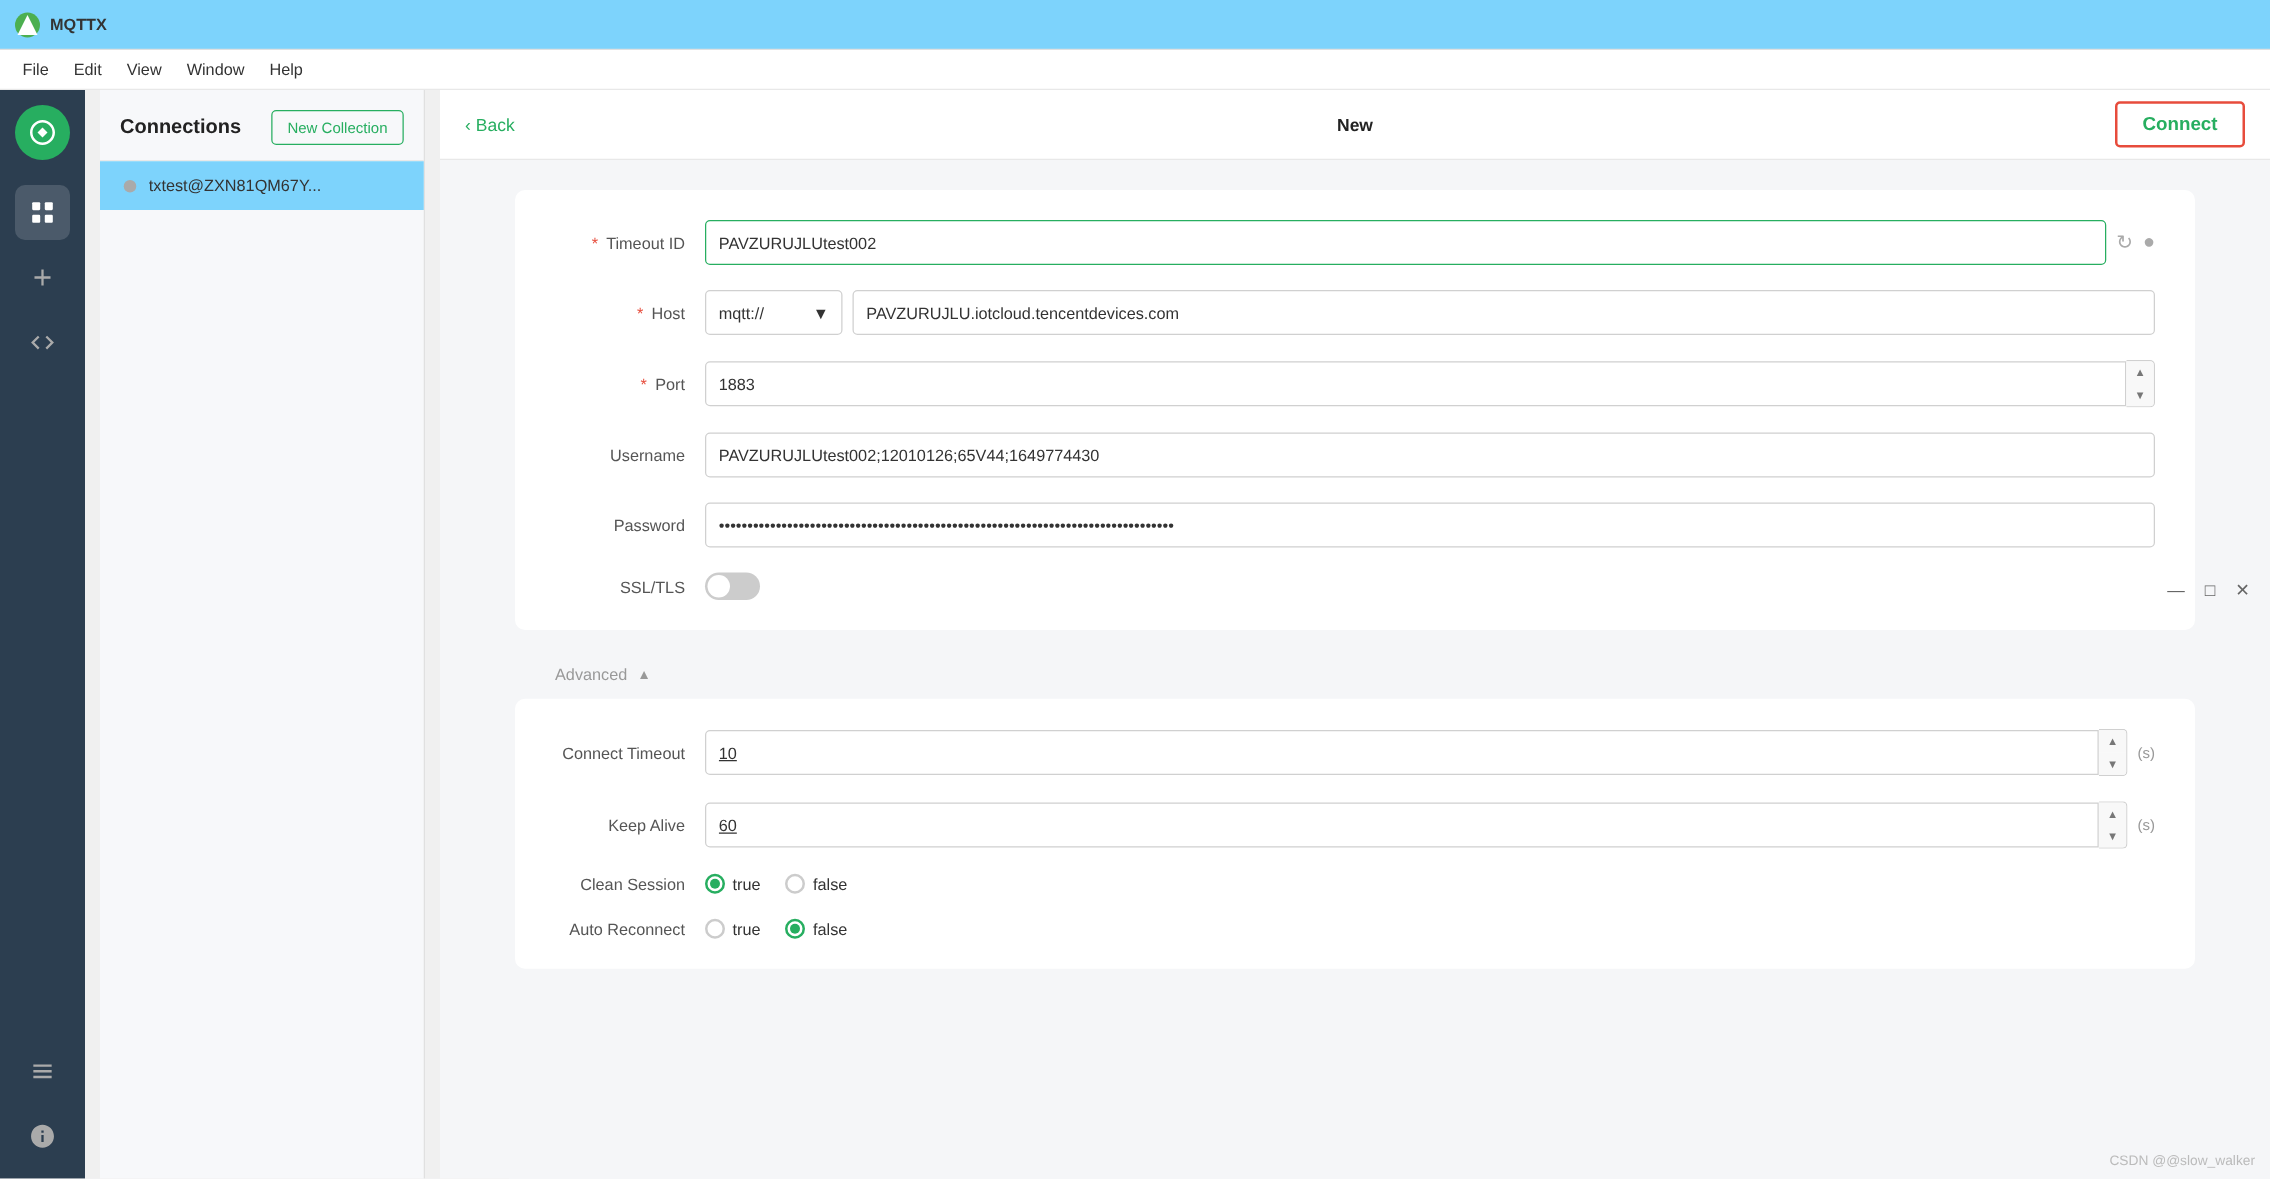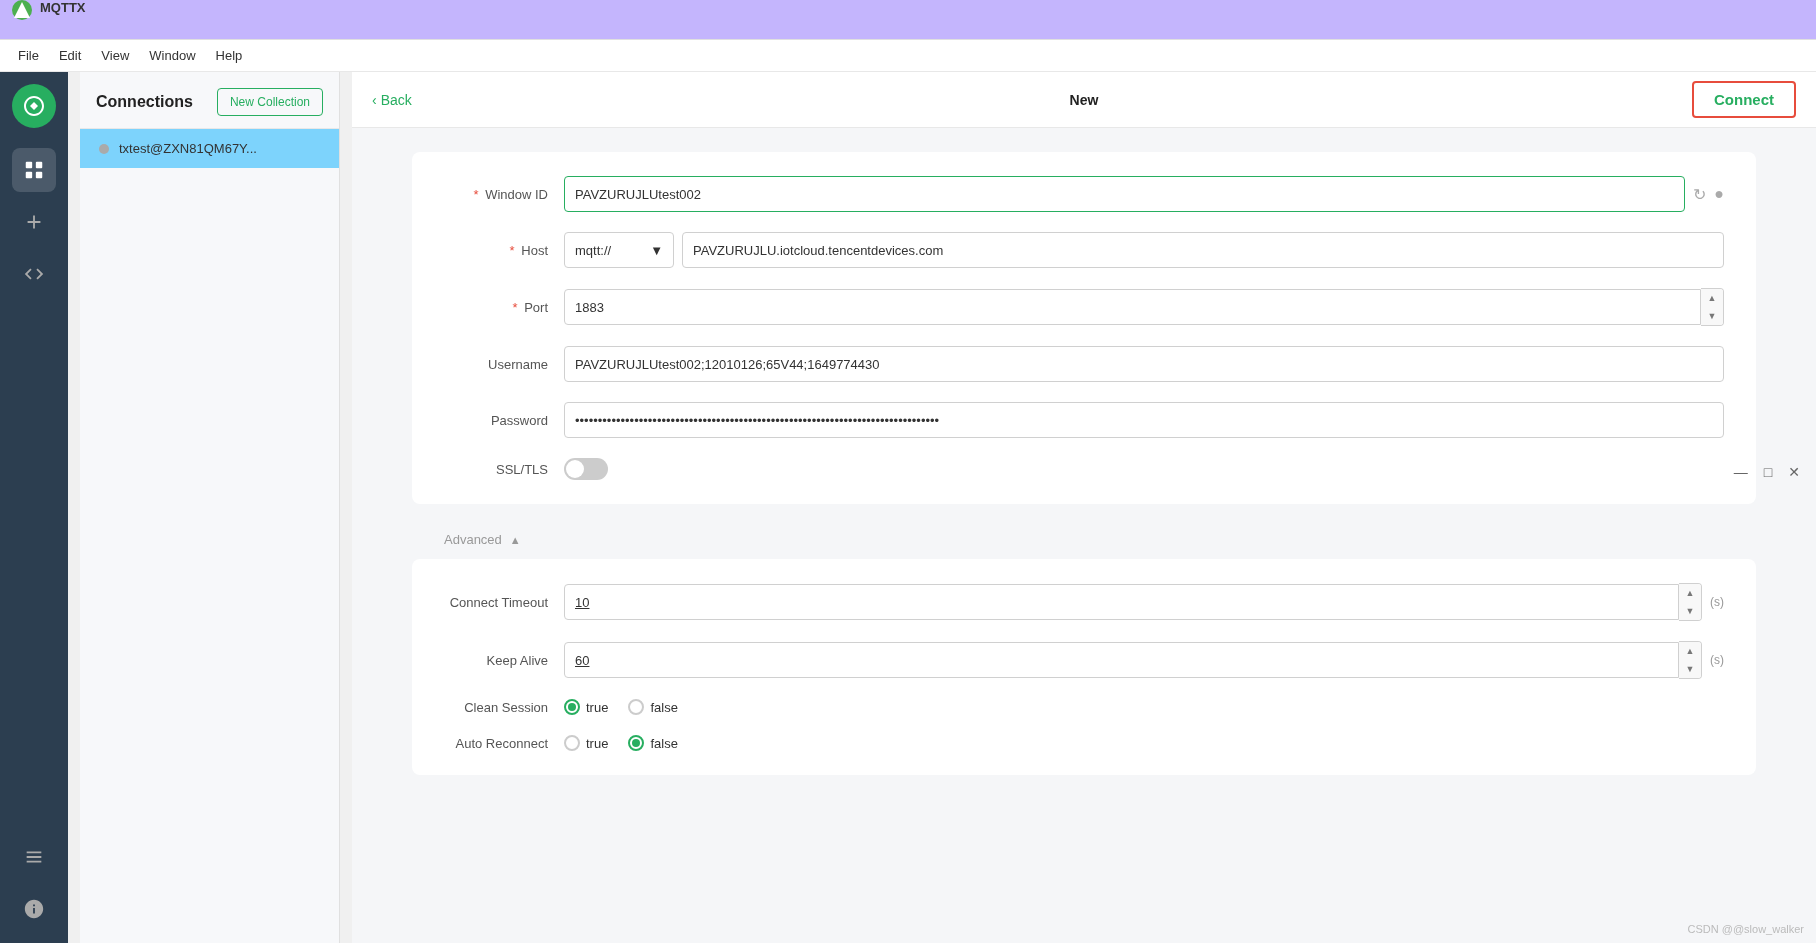--- a/index.html
+++ b/index.html
@@ -1,23 +1,23 @@
 <!DOCTYPE html>
 <html><head>
   <meta charset="utf-8">
   <style>
     * { box-sizing: border-box; margin: 0; padding: 0; }
     body { font-family: -apple-system, BlinkMacSystemFont, 'Segoe UI', sans-serif; background: #f0f0f0; width: 1816px; height: 943px; overflow: hidden; display: flex; flex-direction: column; }
 
     
     .titlebar {
       height: 40px;
-      background: #c4b5fd;
-      display: flex;
-      align-items: flex-start;
+      background: #7dd3fc;
+      display: flex;
+      align-items: center;
       padding: 0 12px;
       border-bottom: 1px solid #e0e0e0;
       user-select: none;
     }
     .titlebar-logo {
       width: 20px; height: 20px;
       background: #4caf50;
       border-radius: 50%;
       display: flex; align-items: center; justify-content: center;
       margin-right: 8px;
@@ -505,21 +505,21 @@
       <button class="connect-btn">Connect</button>
     </div>
 
     <div class="form-area">
 
       <div class="form-section">
 
         <div class="form-row">
           <label class="form-label">
             <span class="required">*</span>
-            <span>Window ID</span>
+            <span>Timeout ID</span>
           </label>
           <div class="input-with-actions">
             <input class="form-input active" type="text" value="PAVZURUJLUtest002" style="">
             <span class="input-action-icon">↻</span>
             <span class="input-action-icon">●</span>
           </div>
         </div>
 
         <div class="form-row">
           <label class="form-label">

